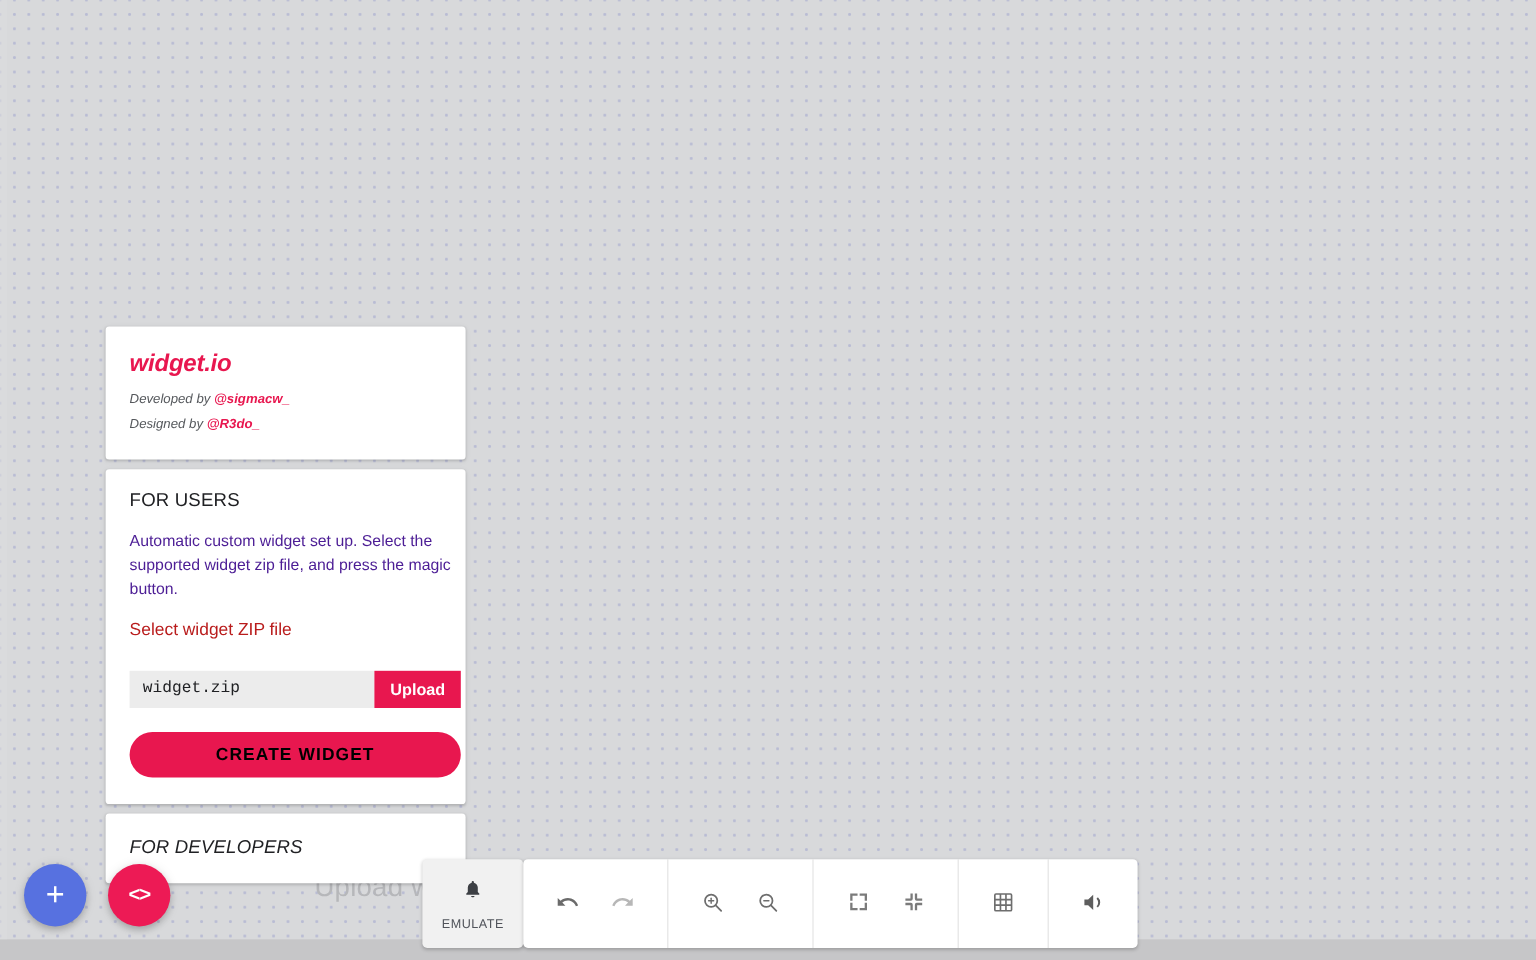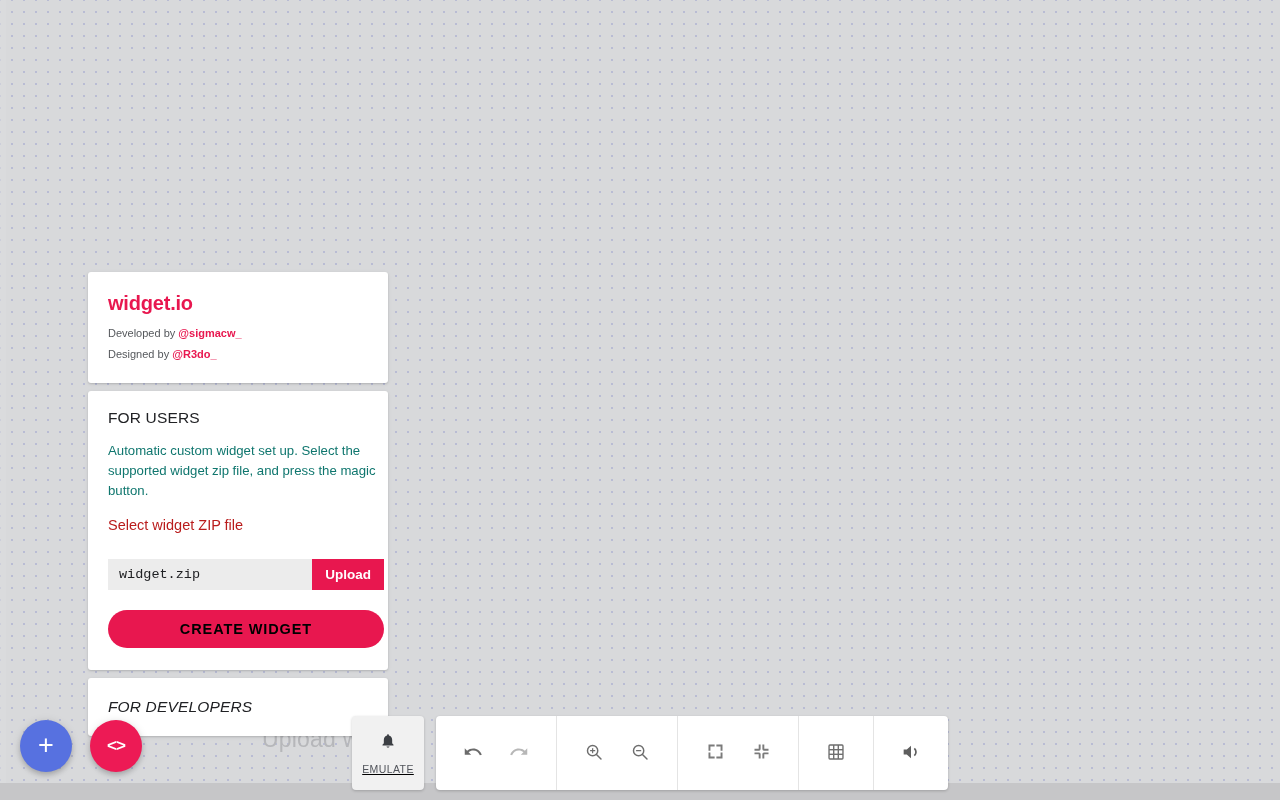--- a/index.html
+++ b/index.html
@@ -58,21 +58,21 @@
     width: 300px;
   }
   .card {
     background: #ffffff;
     border-radius: 3px;
     box-shadow: 0 1px 2px rgba(0,0,0,.14), 0 1px 5px rgba(0,0,0,.06);
     margin-bottom: 8px;
   }
 
   
-  #logo-card { padding: 20px 8px 18px 20px; }
+  #logo-card { padding: 20px 8px 18px 20px; font-style: italic; }
   #brand-title {
     font-size: 20px;
     font-weight: bold;
     color: #e8174f;
     letter-spacing: -.2px;
     margin-bottom: 8px;
   }
   .credit-line {
     font-size: 11px;
     color: #55585c;
@@ -86,21 +86,21 @@
   
   #users-card { padding: 18px 4px 22px 20px; }
   .card-heading {
     font-size: 15.5px;
     color: #202124;
     letter-spacing: .15px;
     margin-bottom: 14px;
   }
   #users-desc {
     font-size: 13.2px;
-    color: #0f766e;
+    color: #4c1d95;
     line-height: 20px;
     margin-bottom: 16px;
   }
   #file-label {
     font-size: 14.5px;
     color: #b91c1c;
     margin-bottom: 26px;
   }
   #file-row {
     display: flex;
@@ -178,31 +178,30 @@
     font-size: 17px;
     font-weight: bold;
     letter-spacing: -1px;
   }
 
   
   #emulate-panel {
     position: absolute;
     left: 352px;
     top: 716px;
-    width: 72px;
+    width: 84px;
     height: 74px;
     background: #f1f1f1;
     border-radius: 4px;
     box-shadow: 0 1px 3px rgba(0,0,0,.20);
     display: flex;
     flex-direction: column;
     align-items: center;
     justify-content: center;
     cursor: pointer;
-    text-decoration: underline;
   }
   #emulate-label {
     font-size: 10.5px;
     color: #50535a;
     letter-spacing: .4px;
     margin-top: 7px;
   }
 
   #toolbar {
     position: absolute;

